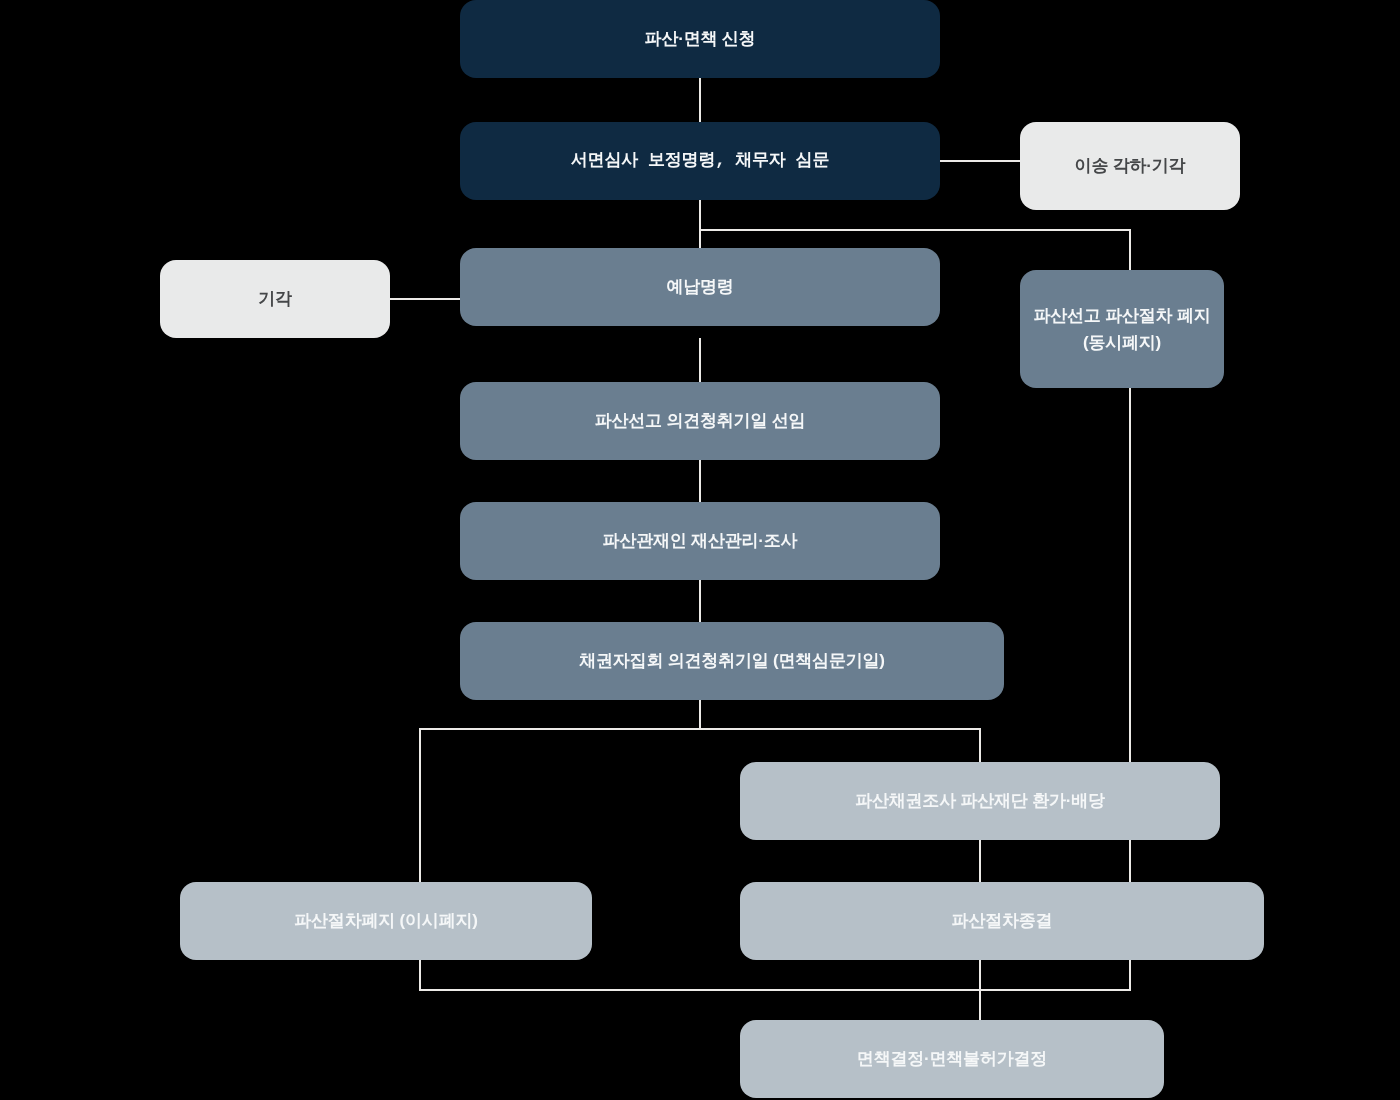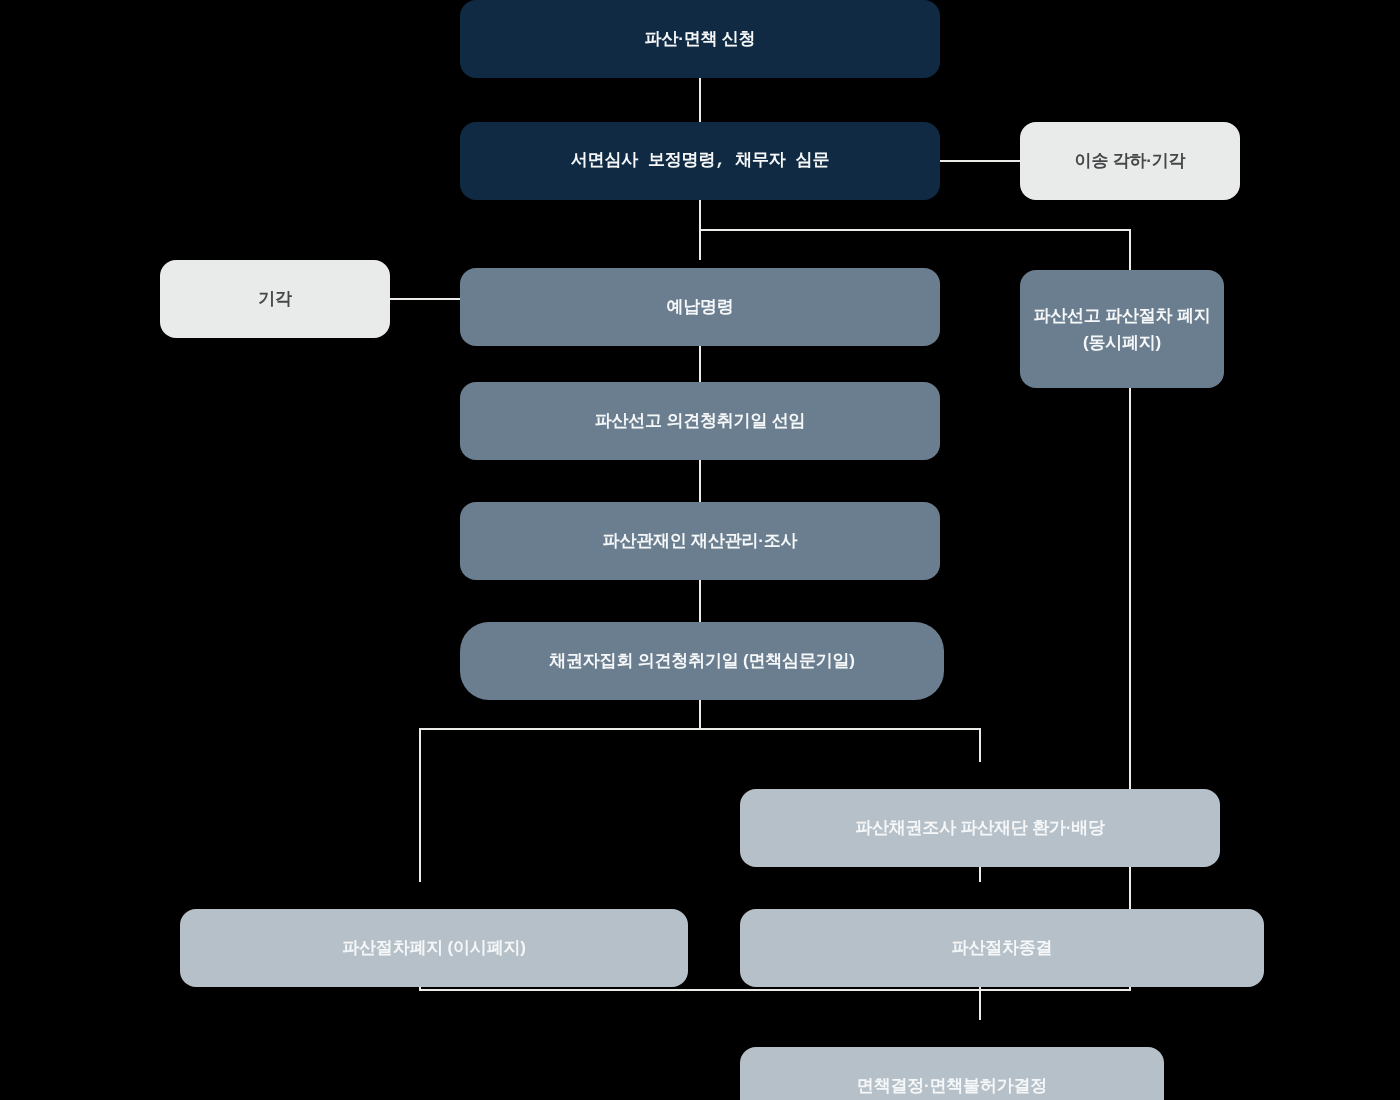--- a/index.html
+++ b/index.html
@@ -27,34 +27,34 @@
     font-size: 17px;
     font-weight: 700;
     letter-spacing: -0.2px;
     line-height: 1.6;
     z-index: 2;
     box-sizing: border-box;
     padding: 16px 10px;
   }
   .navy  { background: var(--navy, #0f2a42); color: var(--text-light, #f5f7f8); }
   .slate { background: var(--slate, #6a7e90); color: var(--text-light, #f5f7f8); }
-  .soft  { background: var(--soft, #b6c0c8); color: var(--text-light, #f7f9fa); margin-top: 27px; }
+  .soft  { background: var(--soft, #b6c0c8); color: var(--text-light, #f7f9fa); }
   .gray  { background: var(--gray, #e9eaea); color: var(--text-dark, #454749); }
 
   .n-apply     { left: 460px;  top: 0px;    width: 480px; height: 78px;  }
   .n-review    { left: 460px;  top: 122px;  width: 480px; height: 78px; font-family: Liberation Mono, monospace;  }
-  .n-transfer  { left: 1020px; top: 122px;  width: 220px; height: 78px;  }
+  .n-transfer  { left: 1020px; top: 122px;  width: 220px; height: 88px;  }
   .n-reject    { left: 160px;  top: 260px;  width: 230px; height: 78px;  }
-  .n-deposit   { left: 460px;  top: 268px;  width: 480px; height: 78px;  }
+  .n-deposit   { left: 460px;  top: 248px;  width: 480px; height: 78px;  }
   .n-simul     { left: 1020px; top: 270px;  width: 204px; height: 118px; }
   .n-declare   { left: 460px;  top: 382px;  width: 480px; height: 78px;  }
   .n-manage    { left: 460px;  top: 502px;  width: 480px; height: 78px;  }
-  .n-meeting   { left: 460px;  top: 622px;  width: 484px; height: 78px; border-radius: 29px;  }
+  .n-meeting   { left: 460px;  top: 622px;  width: 544px; height: 78px;  }
   .n-claims    { left: 740px;  top: 762px;  width: 480px; height: 78px;  }
-  .n-abolish   { left: 180px;  top: 882px;  width: 508px; height: 78px;  }
+  .n-abolish   { left: 180px;  top: 882px;  width: 412px; height: 78px;  }
   .n-conclude  { left: 740px;  top: 882px;  width: 524px; height: 78px;  }
   .n-discharge { left: 740px;  top: 1020px; width: 424px; height: 78px;  }
 
   
   .line {
     position: absolute;
     background: var(--line, #eceae7);
     z-index: 1;
   }
   .h { height: 2px; }

